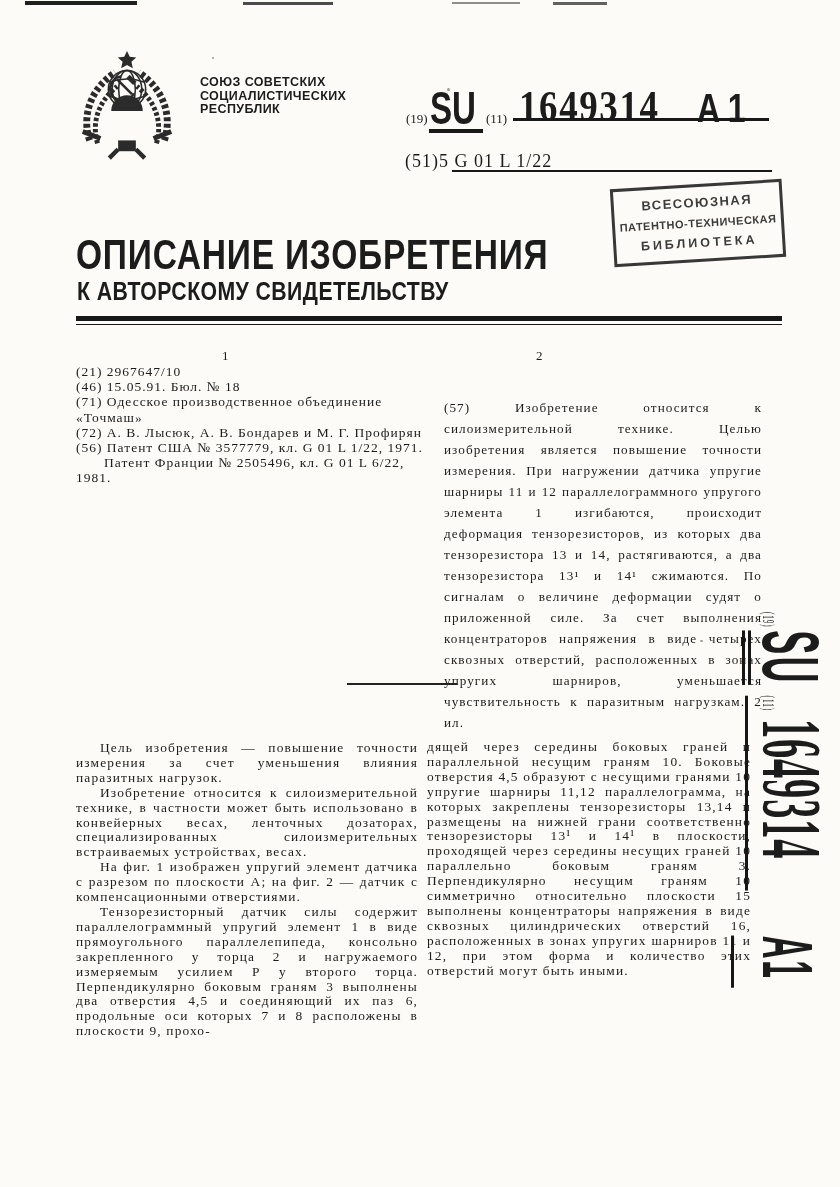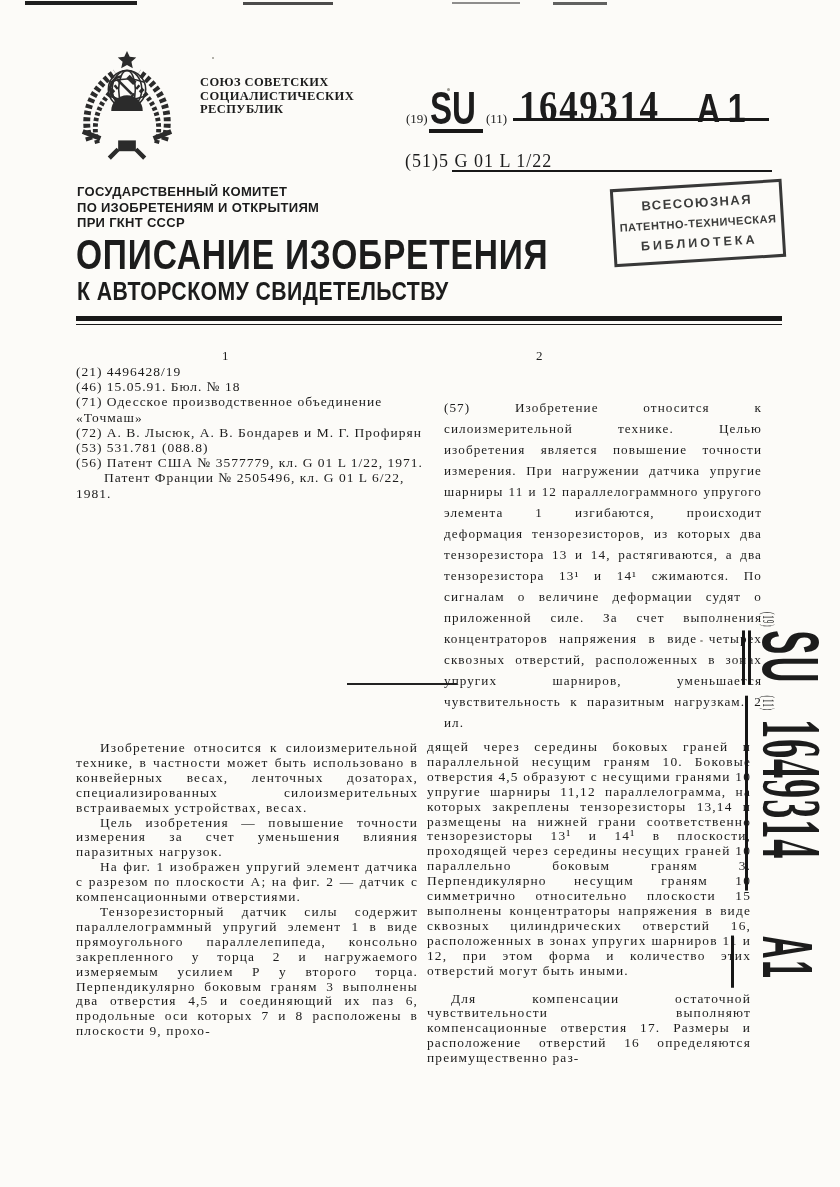--- a/index.html
+++ b/index.html
@@ -11,21 +11,21 @@
   }
   .abs { position:absolute; }
 
   
   .artifact { position:absolute; background:#1f1f1f; }
 
   
   .emblem { position:absolute; left:68px; top:46px; }
 
   
-  .union { left:200px; top:76px; font-family:Liberation Serif, serif;
+  .union { left:200px; top:76px; font-family:Liberation Sans, sans-serif;
            font-weight:700; font-size:12.5px; line-height:13.5px; letter-spacing:.4px; }
 
   
   .h19  { left:406px; top:111px; font-size:13px; }
   .h-su { left:430px; top:85px; font-family:"Liberation Sans",sans-serif; font-weight:700;
           font-size:46px; line-height:1; transform:scaleX(.72); transform-origin:left top; }
   .h11  { left:486px; top:111px; font-size:13px; }
   .h-num{ left:519px; top:84px; font-weight:700; font-size:45px; line-height:1;
           letter-spacing:2px; transform:scaleX(.82); transform-origin:left top; }
   .h-kind{ left:697px; top:88px; font-family:"Liberation Sans",sans-serif; font-weight:700;
@@ -140,63 +140,56 @@
   <div class="abs h-su">SU</div>
   <div class="abs h11">(11)</div>
   <div class="abs h-num">1649314</div>
   <div class="abs h-kind">A 1</div>
   <div class="rule" style="left:429px;top:129px;width:54px;height:4px;"></div>
   <div class="rule" style="left:513px;top:118px;width:256px;height:3px;"></div>
 
   <div class="abs ipc">(51)5  G 01 L 1/22</div>
   <div class="rule" style="left:452px;top:170px;width:320px;height:2px;"></div>
 
-  <div class="abs committee">
-    <div>ГОСУДАРСТВЕННЫЙ КОМИТЕТ</div>
-    <div>ПО ИЗОБРЕТЕНИЯМ И ОТКРЫТИЯМ</div>
-    <div>ПРИ ГКНТ СССР</div>
-  </div>
 
   <div class="abs stamp">
     <div class="s1">ВСЕСОЮЗНАЯ</div>
     <div class="s2">ПАТЕНТНО-ТЕХНИЧЕСКАЯ</div>
     <div class="s3">БИБЛИОТЕКА</div>
   </div>
 
   <div class="abs doc-title">ОПИСАНИЕ ИЗОБРЕТЕНИЯ</div>
   <div class="abs doc-subtitle">К АВТОРСКОМУ СВИДЕТЕЛЬСТВУ</div>
 
   <div class="rule" style="left:76px;top:316px;width:706px;height:5px;"></div>
   <div class="rule" style="left:76px;top:323.5px;width:706px;height:1.8px;"></div>
 
   <div class="abs pageno" style="left:222px;top:348px;">1</div>
   <div class="abs pageno" style="left:536px;top:348px;">2</div>
 
   <div class="abs biblio">
-    <div class="line">(21)  4496428/19</div>
+    <div class="line">(21)  2967647/10</div>
     <div class="line">(46)  15.05.91. Бюл. № 18</div>
     <div class="line">(71)  Одесское производственное объединение «Точмаш»</div>
     <div class="line">(72)  А. В. Лысюк, А. В. Бондарев и М. Г. Профирян</div>
-    <div class="line">(53)  531.781 (088.8)</div>
     <div class="line">(56)  Патент США № 3577779, кл. G 01 L 1/22, 1971.</div>
     <div class="line hang">Патент Франции № 2505496, кл. G 01 L 6/22, 1981.</div>
   </div>
 
   <div class="abs abstract-text">(57) Изобретение относится к силоизмерительной технике. Целью изобретения является повышение точности измерения. При нагружении датчика упругие шарниры 11 и 12 параллелограммного упругого элемента 1 изгибаются, происходит деформация тензорезисторов, из которых два тензорезистора 13 и 14, растягиваются, а два тензорезистора 13¹ и 14¹ сжимаются. По сигналам о величине деформации судят о приложенной силе. За счет выполнения концентраторов напряжения в виде четырех сквозных отверстий, расположенных в зонах упругих шарниров, уменьшается чувствительность к паразитным нагрузкам. 2 ил.</div>
 
   <div class="abs divider"></div>
 
   <div class="abs bodycol body-left">
+    <p>Цель изобретения — повышение точности измерения за счет уменьшения влияния паразитных нагрузок.</p>
     <p>Изобретение относится к силоизмерительной технике, в частности может быть использовано в конвейерных весах, ленточных дозаторах, специализированных силоизмерительных встраиваемых устройствах, весах.</p>
-    <p>Цель изобретения — повышение точности измерения за счет уменьшения влияния паразитных нагрузок.</p>
     <p>На фиг. 1 изображен упругий элемент датчика с разрезом по плоскости А; на фиг. 2 — датчик с компенсационными отверстиями.</p>
     <p>Тензорезисторный датчик силы содержит параллелограммный упругий элемент 1 в виде прямоугольного параллелепипеда, консольно закрепленного у торца 2 и нагружаемого измеряемым усилием Р у второго торца. Перпендикулярно боковым граням 3 выполнены два отверстия 4,5 и соединяющий их паз 6, продольные оси которых 7 и 8 расположены в плоскости 9, прохо-</p>
   </div>
   <div class="abs bodycol body-right">
     <p class="noindent">дящей через середины боковых граней и параллельной несущим граням 10. Боковые отверстия 4,5 образуют с несущими гранями 10 упругие шарниры 11,12 параллелограмма, на которых закреплены тензорезисторы 13,14 и размещены на нижней грани соответственно тензорезисторы 13¹ и 14¹ в плоскости, проходящей через середины несущих граней 10 параллельно боковым граням 3. Перпендикулярно несущим граням 10 симметрично относительно плоскости 15 выполнены концентраторы напряжения в виде сквозных цилиндрических отверстий 16, расположенных в зонах упругих шарниров 11 и 12, при этом форма и количество этих отверстий могут быть иными.</p>
-    <p class="gap">Для компенсации остаточной чувствительности выполняют компенсационные отверстия 17. Размеры и расположение отверстий 16 определяются преимущественно раз-</p>
   </div>
 
   <div class="abs v-strip">
     <span class="v-small">(19)</span><span class="v-suw"><span class="v-su-in">SU</span></span><span class="v-numgroup"><span class="v-small">(11)</span><span class="v-num">1649314</span></span><span class="v-a1w">A1</span>
   </div>
 
 </div>
 
 </body></html>

